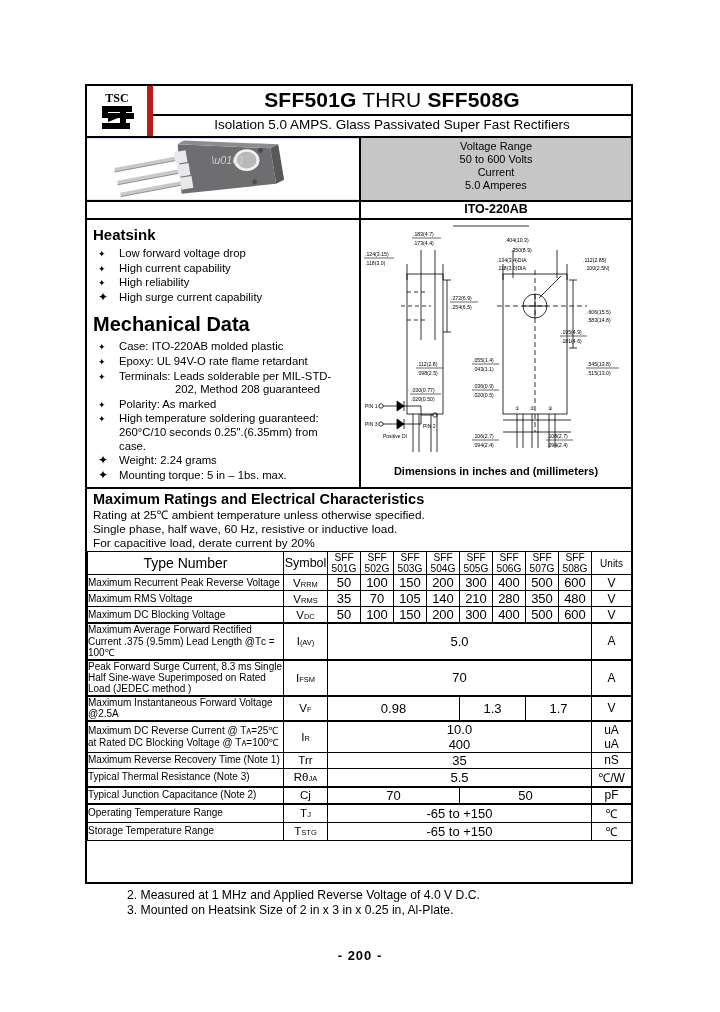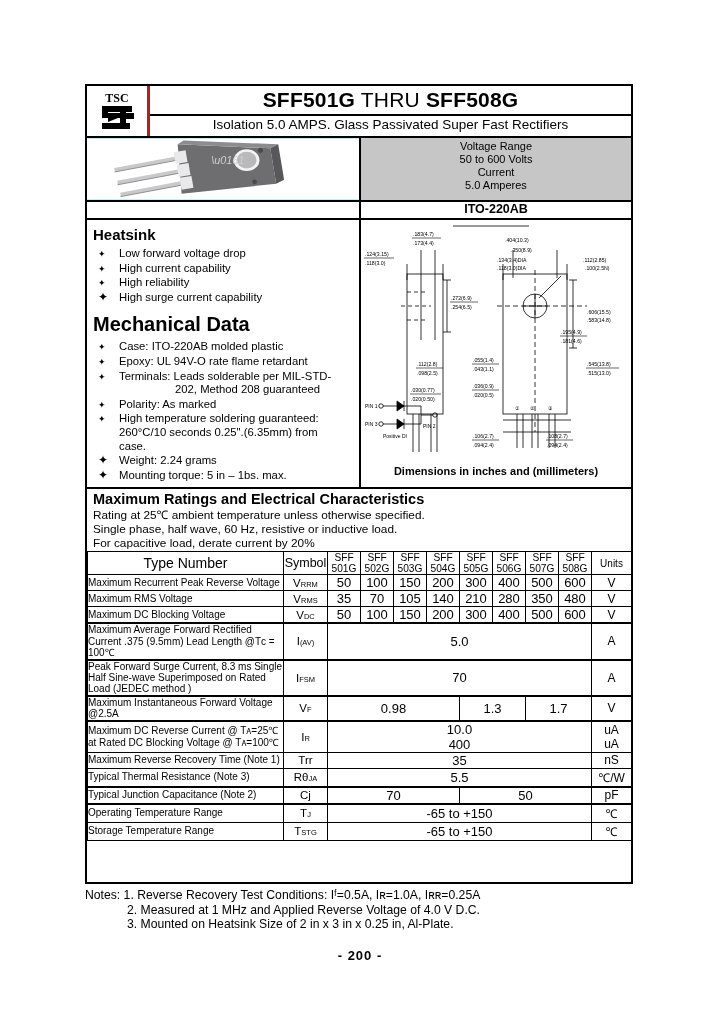--- a/index.html
+++ b/index.html
@@ -4,30 +4,30 @@
 <style>
   html,body{margin:0;padding:0;background:#fff;}
   body{width:720px;height:1012px;font-family:"Liberation Sans",sans-serif;color:#000;-webkit-font-smoothing:none;}
   .page{position:relative;width:720px;height:1012px;}
 
   
   .sheet{position:absolute;left:85px;top:84px;width:548px;height:800px;border:2px solid #000;box-sizing:border-box;}
 
   
   .titlerow{display:flex;border-bottom:2px solid #000;}
-  .logocell{width:60px;min-width:60px;border-right:3px solid #b91c1c;display:flex;align-items:center;justify-content:center;padding:3px 0;}
+  .logocell{width:60px;min-width:60px;border-right:6px solid #b91c1c;display:flex;align-items:center;justify-content:center;padding:3px 0;}
   .logo{width:46px;height:44px;display:block;}
   .titlecell{flex:1;text-align:center;padding:2px 0 1px;}
   .t1{font-size:21px;font-weight:bold;letter-spacing:.2px;line-height:1.15;}
   .t1 .reg{font-weight:normal;}
   .t2{font-size:13.5px;line-height:1.2;padding-top:1px;border-top:2px solid #000;margin-top:2px;}
 
   
   .midrow{display:flex;border-bottom:2px solid #000;height:62px;}
-  .photocell{flex:1;border-right:2px solid #000;position:relative;overflow:hidden;background:#7dd3fc;}
+  .photocell{flex:1;border-right:2px solid #000;position:relative;overflow:hidden;background:#c4b5fd;}
   .vrcell{width:270px;min-width:270px;background:#c6c6c6;text-align:center;font-size:11px;line-height:13px;padding-top:2px;box-sizing:border-box;}
 
   .pkgrow{display:flex;border-bottom:2px solid #000;height:16px;}
   .pkgleft{flex:1;border-right:2px solid #000;}
   .pkgright{width:270px;min-width:270px;text-align:center;font-size:12.5px;font-weight:bold;line-height:15px;}
 
   
   .bodyrow{display:flex;border-bottom:2px solid #000;}
   .featcell{flex:1;border-right:2px solid #000;padding:4px 4px 4px 6px;box-sizing:border-box;}
   .drawcell{width:270px;min-width:270px;position:relative;}
@@ -456,19 +456,18 @@
             <td class="c-sym">T<sub>STG</sub></td>
             <td class="c-val" colspan="8">-65 to +150</td>
             <td class="c-unit">℃</td>
           </tr>
         </tbody>
     </table>
 
   </div>
 
   <div class="notes">
-    <span class="n1">Notes: 1. Reverse Recovery Test Conditions: Iᶠ=0.5A, Iʀ=1.0A, Iʀʀ=0.25A</span>
     <span class="nx">2. Measured at 1 MHz and Applied Reverse Voltage of 4.0 V D.C.</span>
     <span class="nx">3. Mounted on Heatsink Size of 2 in x 3 in x 0.25 in, Al-Plate.</span>
   </div>
 
   <div class="pageno">- 200 -</div>
 </div>
 
 </body></html>

